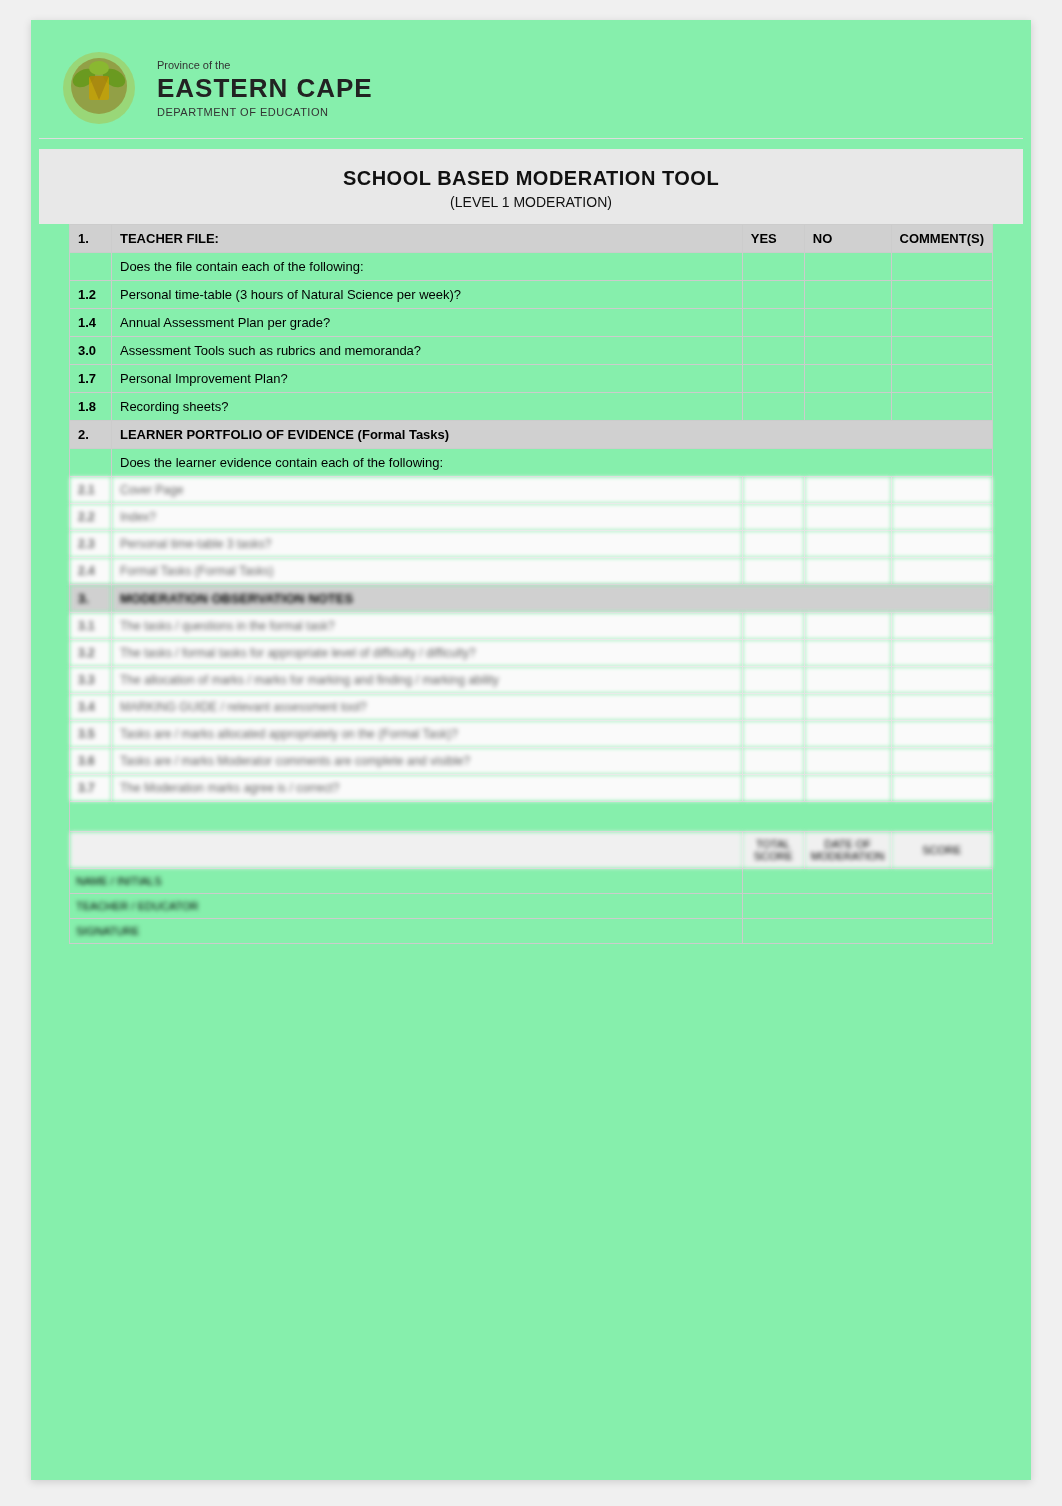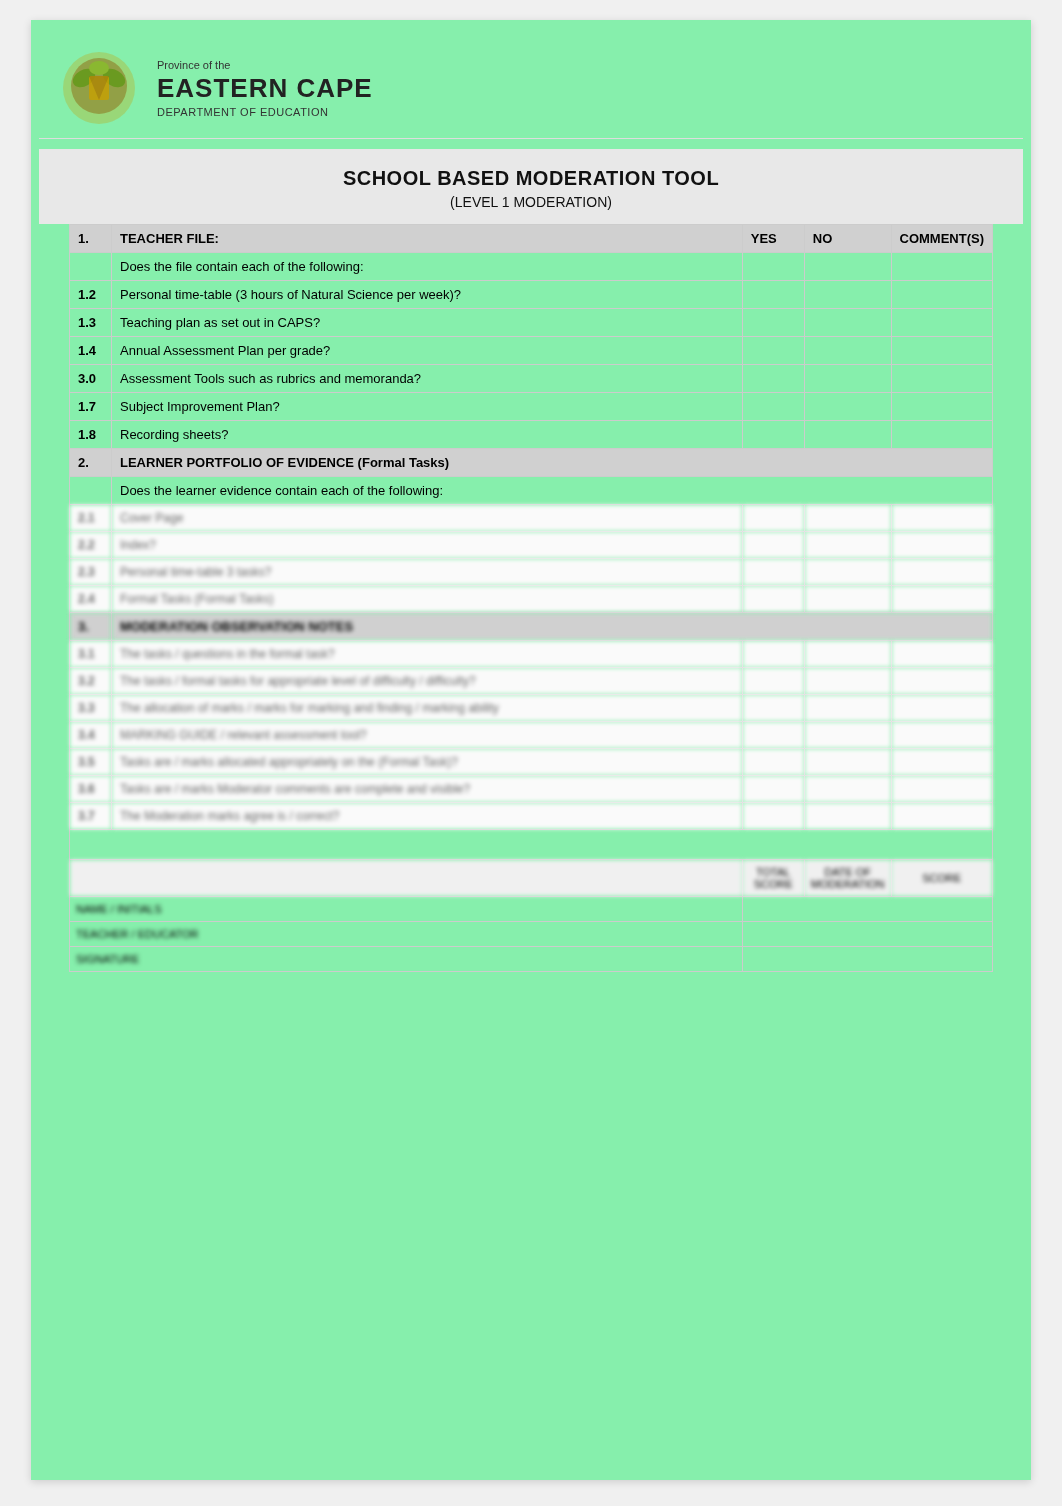--- a/index.html
+++ b/index.html
@@ -186,43 +186,36 @@
       </tr>
 
       <tr>
         <td class="num-cell">1.2</td>
         <td class="question-text-cell">Personal time-table (3 hours of Natural Science per week)?</td>
         <td></td>
         <td></td>
         <td></td>
       </tr>
       <tr>
-        <td class="num-cell">1.3</td>
-        <td class="question-text-cell">Teaching plan as set out in CAPS?</td>
-        <td></td>
-        <td></td>
-        <td></td>
-      </tr>
-      <tr>
         <td class="num-cell">1.4</td>
         <td class="question-text-cell">Annual Assessment Plan per grade?</td>
         <td></td>
         <td></td>
         <td></td>
       </tr>
       <tr>
         <td class="num-cell">3.0</td>
         <td class="question-text-cell">Assessment Tools such as rubrics and memoranda?</td>
         <td></td>
         <td></td>
         <td></td>
       </tr>
       <tr>
         <td class="num-cell">1.7</td>
-        <td class="question-text-cell">Subject Improvement Plan?</td>
+        <td class="question-text-cell">Personal Improvement Plan?</td>
         <td></td>
         <td></td>
         <td></td>
       </tr>
       <tr>
         <td class="num-cell">1.8</td>
         <td class="question-text-cell">Recording sheets?</td>
         <td></td>
         <td></td>
         <td></td>

